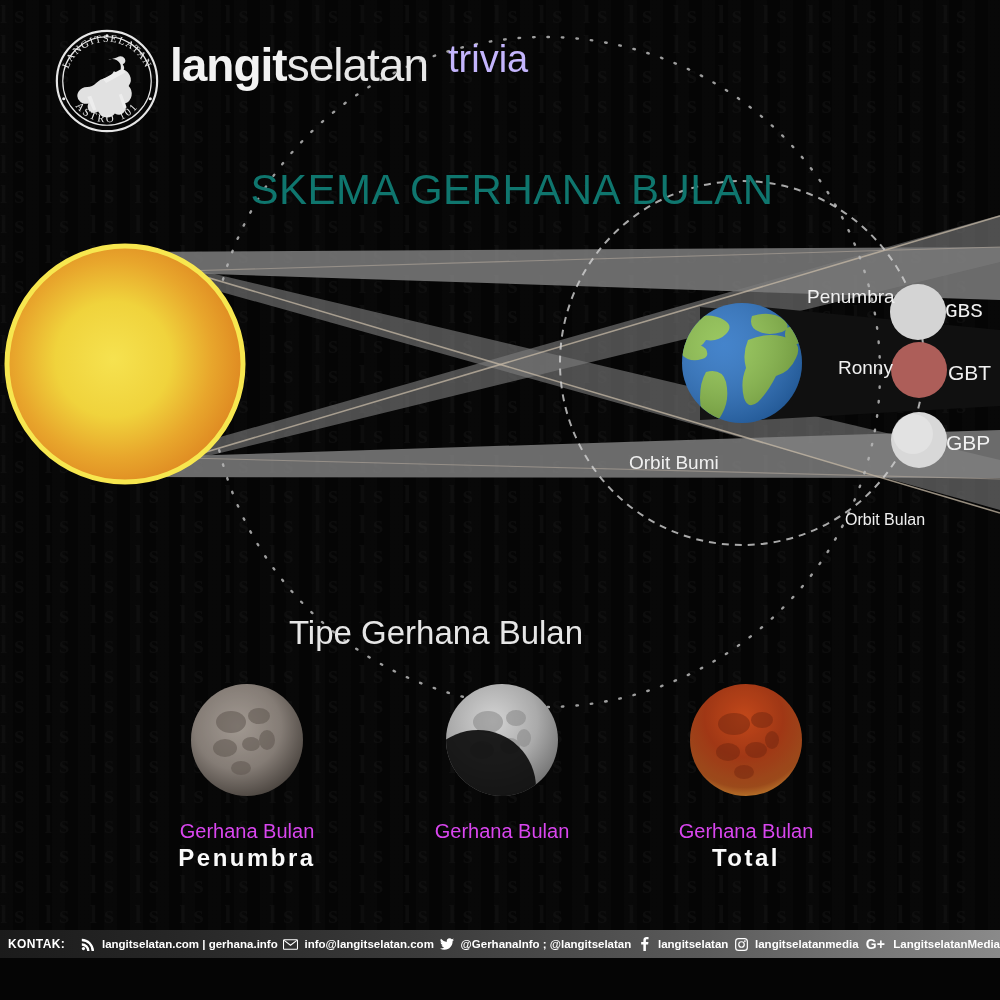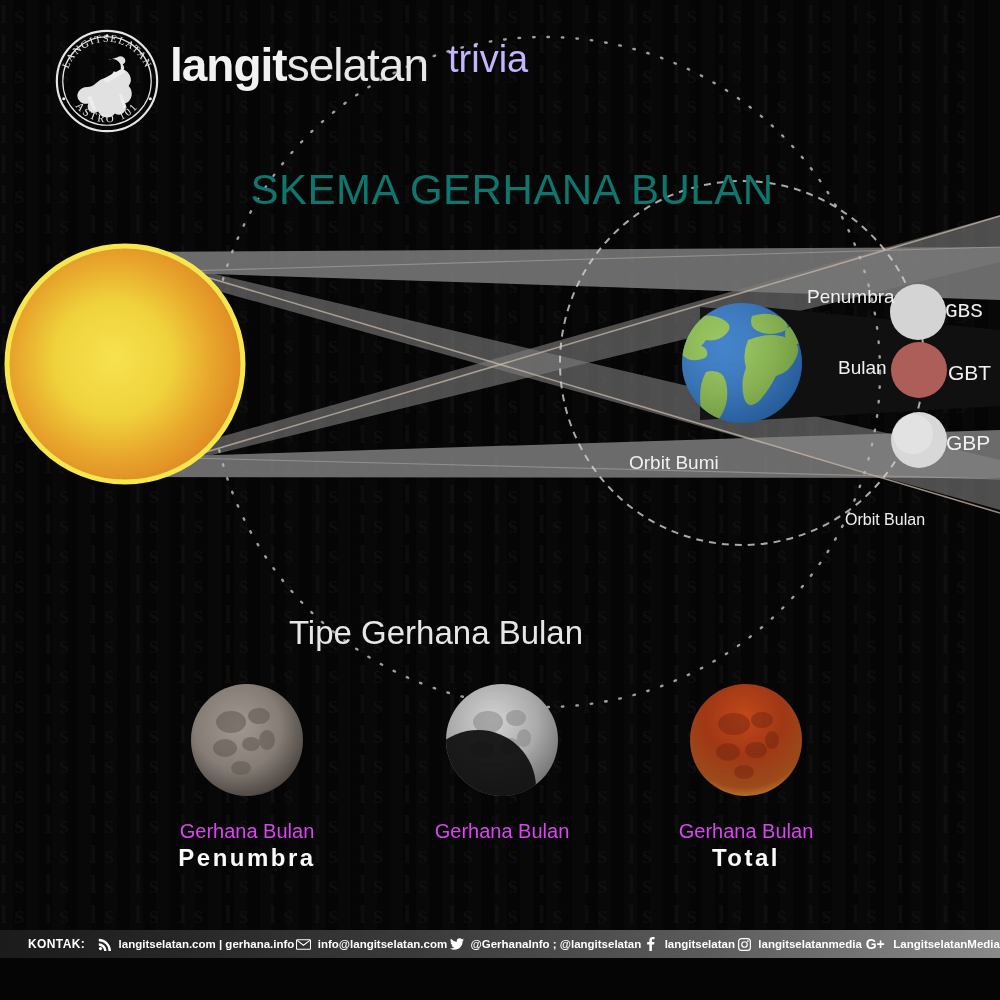--- a/index.html
+++ b/index.html
@@ -61,21 +61,21 @@
   #credit{position:absolute;right:10px;top:908px;font-size:10.5px;
           font-weight:700;color:#c9c9c9;}
 
   
   #footer{position:absolute;left:0;top:930px;width:1000px;height:28px;
           background:linear-gradient(90deg,#1b1b1b 0%,#272727 18%,#3b3b3b 42%,
                      #5a5a5a 70%,#787878 88%,#8a8a8a 100%);
           display:flex;align-items:center;}
   #footer .fgroup{display:flex;align-items:center;color:#fff;
           font-size:11.5px;font-weight:700;white-space:nowrap;}
-  #footer .kontak{font-size:12px;font-weight:700;color:#fff;padding-left:28px;padding-right:10px;letter-spacing:.4px;}
+  #footer .kontak{font-size:12px;font-weight:700;color:#fff;padding-left:8px;padding-right:10px;letter-spacing:.4px;}
   .ficon{display:inline-flex;align-items:center;justify-content:center;
          width:16px;height:14px;margin-right:6px;}
   .ficon svg{display:block;}
   .fsep{width:26px;}
   #footstrip{position:absolute;left:0;top:958px;width:1000px;height:42px;background:#050505;}
 </style>
 </head>
 <body>
 
 <div id="page">
@@ -229,21 +229,21 @@
   <div id="wordmark">
     <span class="w1">langit</span>
     <span class="w2">selatan</span>
     <span class="w3">trivia</span>
   </div>
 
   <div id="title">SKEMA GERHANA BULAN</div>
   <div id="subtitle">Tipe Gerhana Bulan</div>
 
   <div class="dlabel" id="lab-penumbra">Penumbra</div>
-  <div class="dlabel" id="lab-umbra">Bulan</div>
+  <div class="dlabel" id="lab-umbra">Ronny</div>
   <div class="dlabel" id="lab-gbs">GBS</div>
   <div class="dlabel" id="lab-gbt">GBT</div>
   <div class="dlabel" id="lab-gbp">GBP</div>
   <div class="dlabel" id="lab-orbitbumi">Orbit Bumi</div>
   <div class="dlabel" id="lab-orbitbulan">Orbit Bulan</div>
 
   <div class="moon-card" id="card-0">
     <svg class="moon-img" viewBox="0 0 116 116">
       <defs>
         <radialGradient id="mp0" cx="42%" cy="38%" r="70%">

